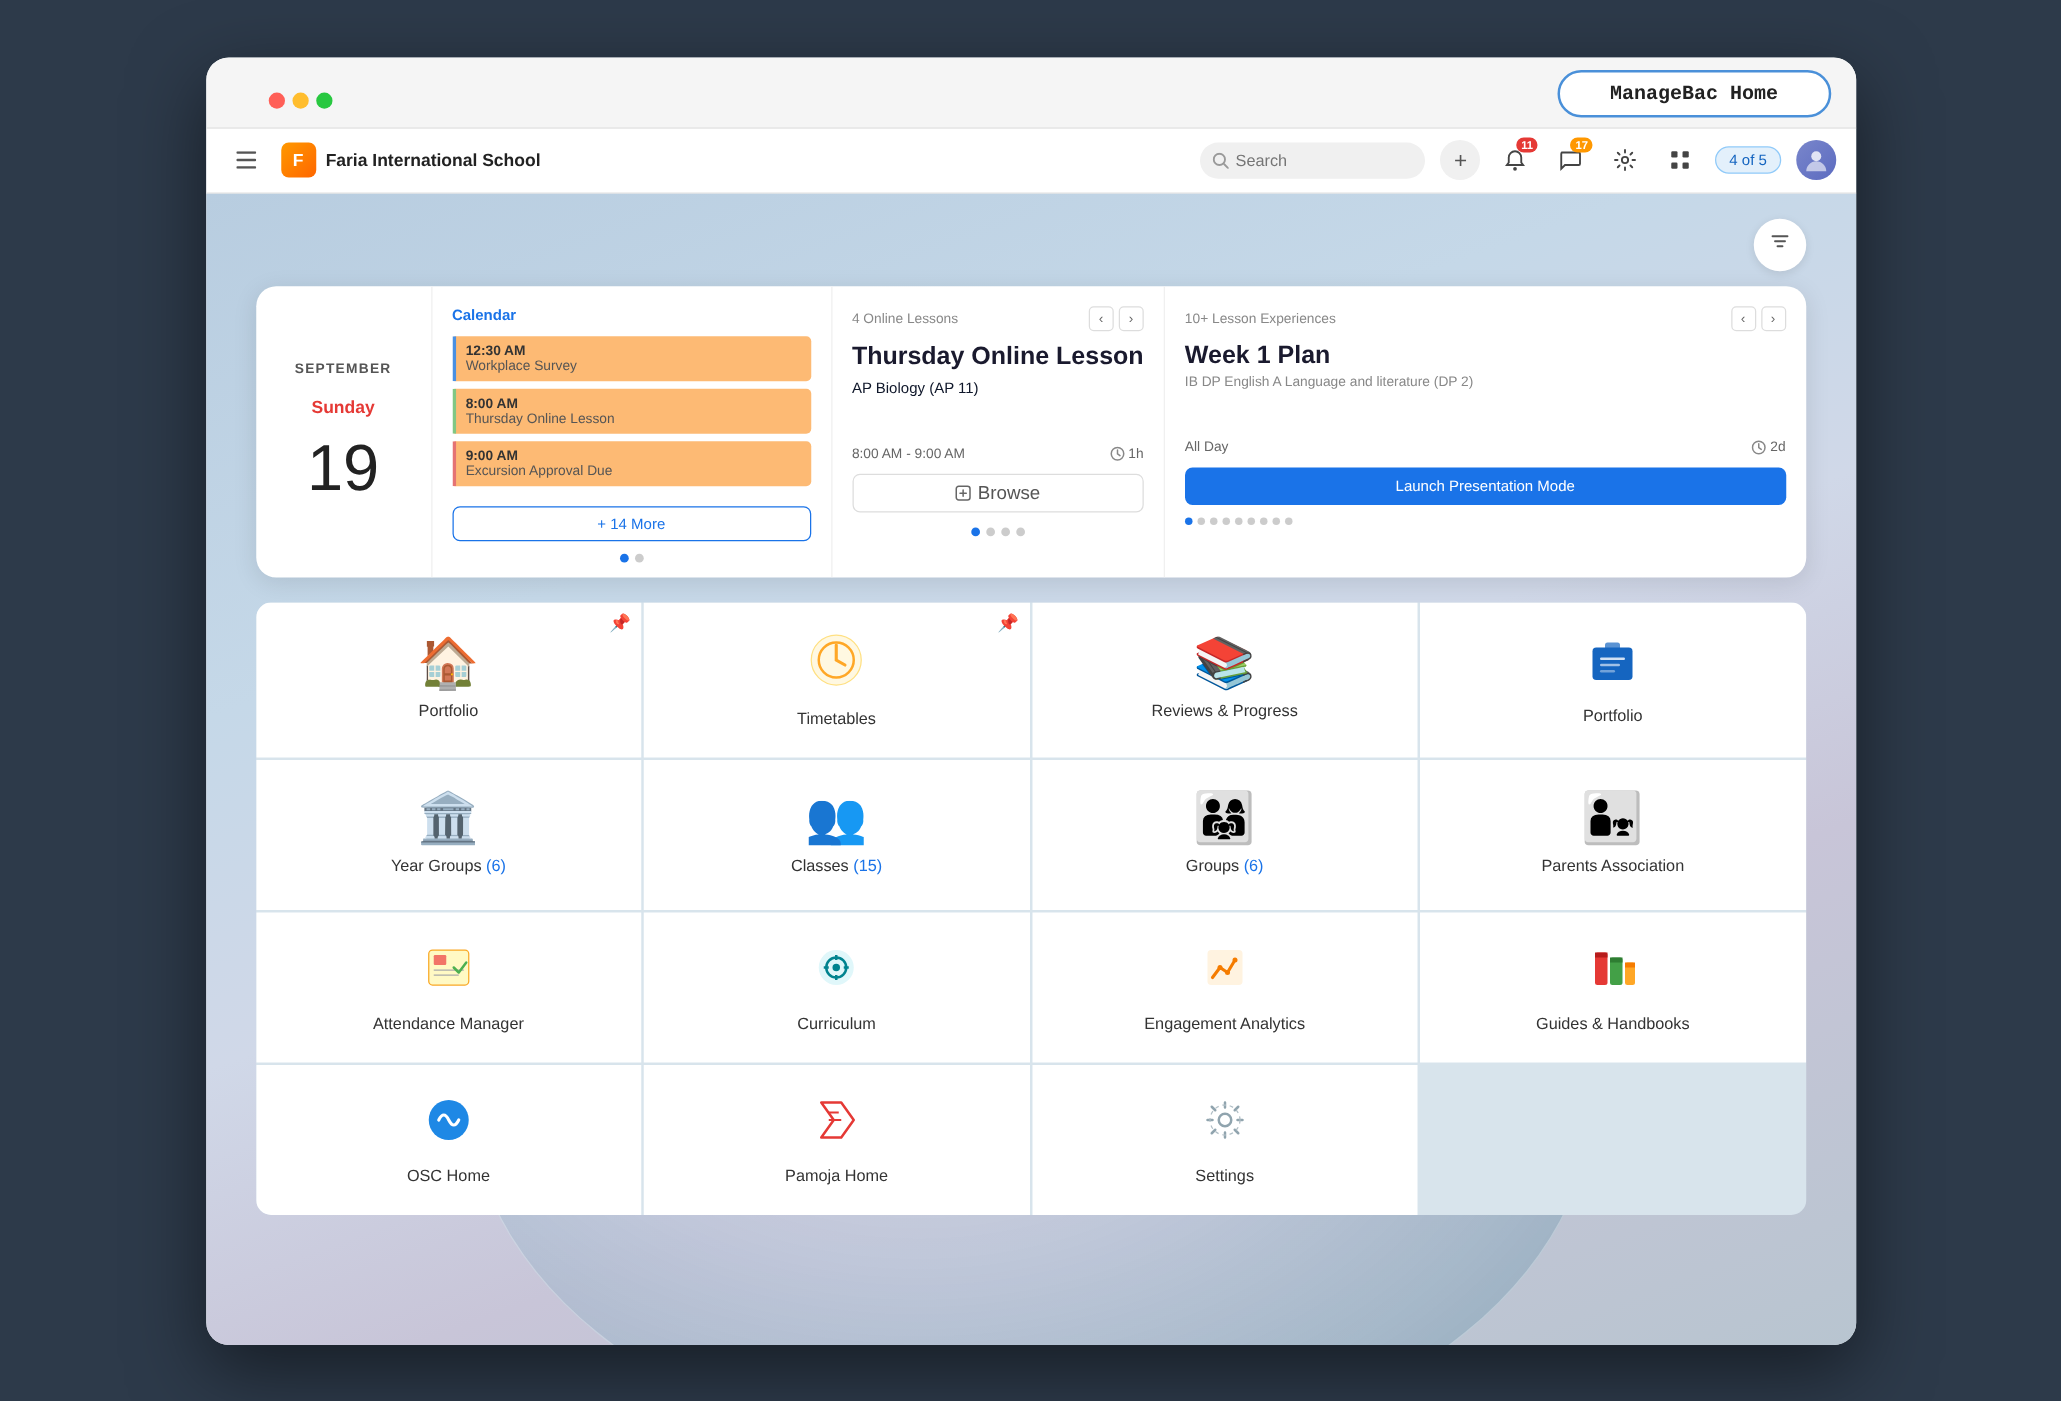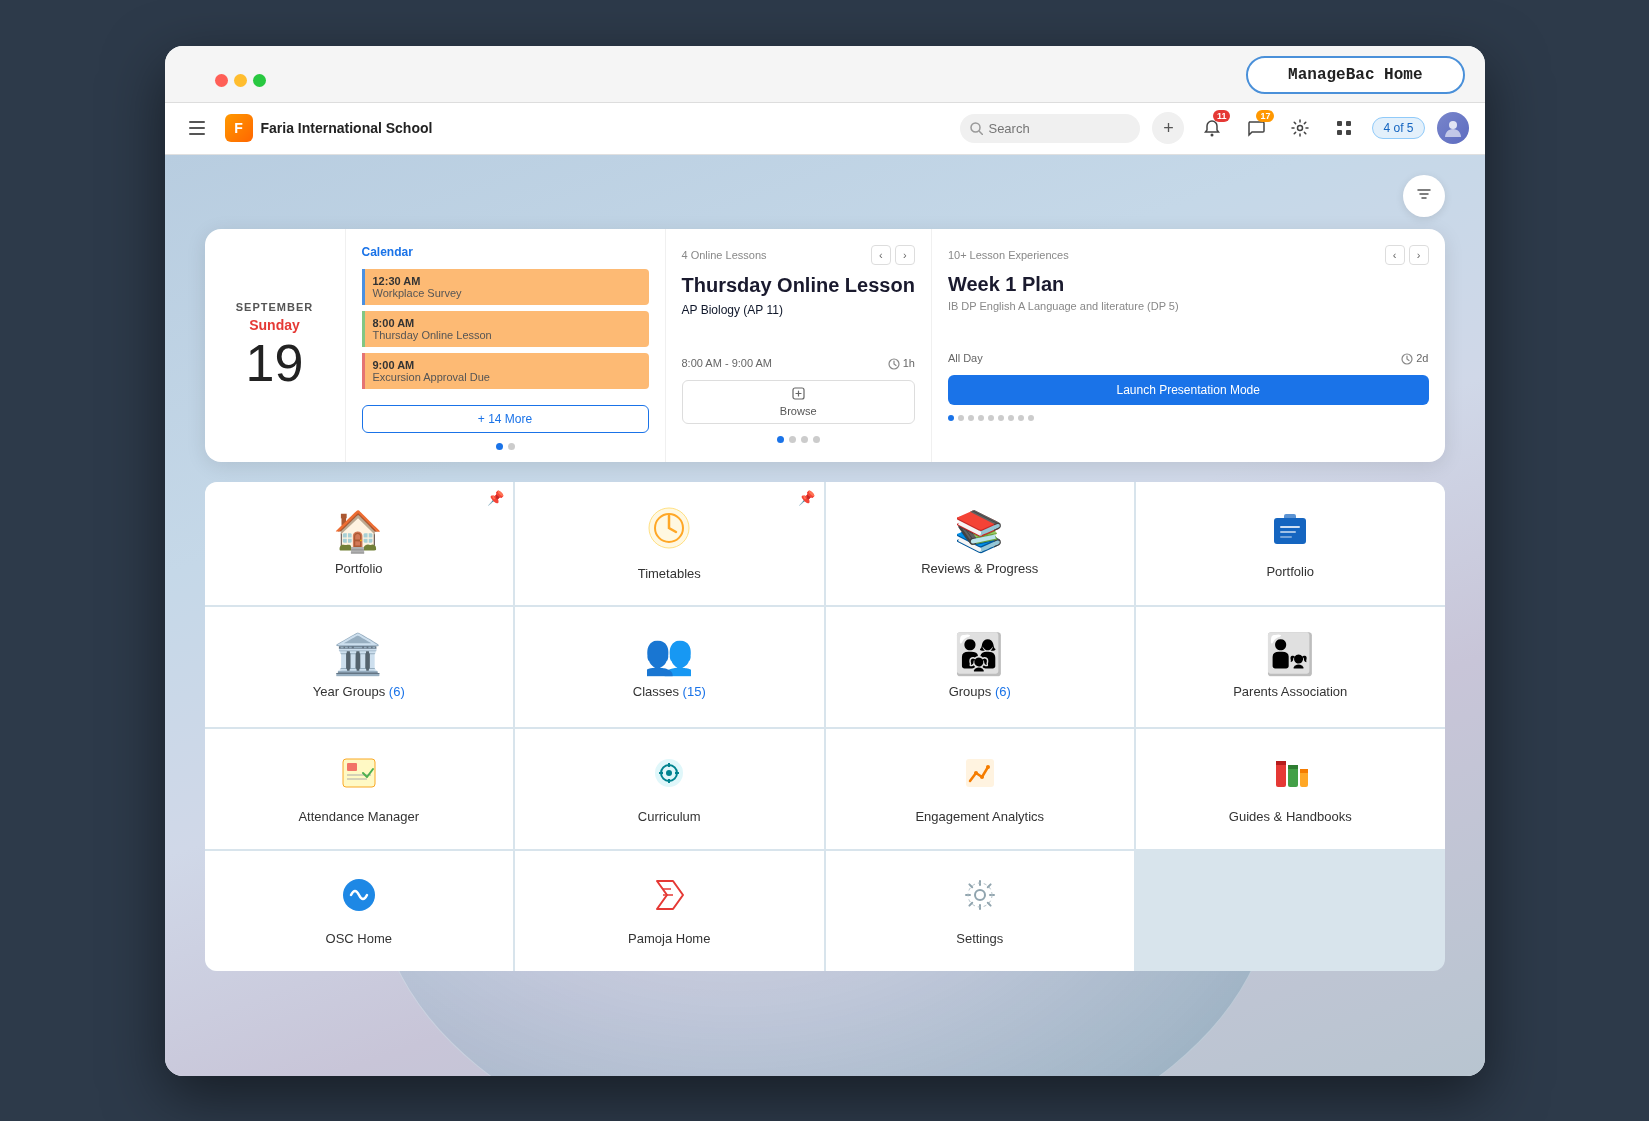--- a/index.html
+++ b/index.html
@@ -225,20 +225,21 @@
       padding: 0;
     }
 
     .cal-date {
       padding: 24px 20px;
       min-width: 140px;
       display: flex;
       flex-direction: column;
       align-items: center;
       justify-content: center;
+      gap: 12px;
     }
 
     .cal-month {
       font-size: 11px;
       font-weight: 700;
       letter-spacing: 1px;
       color: #555;
       text-transform: uppercase;
     }
 
@@ -380,30 +381,29 @@
       align-items: center;
       font-size: 11px;
       color: #666;
       margin-bottom: 10px;
     }
 
     .lesson-browse {
       border: 1px solid #ddd;
       border-radius: 6px;
       padding: 6px 12px;
-      font-size: 11px;
+      font-size: 15px;
       color: #555;
       cursor: pointer;
       background: none;
       display: flex;
       align-items: center;
       gap: 5px;
       width: 100%;
       justify-content: center;
-      flex-direction: column;
     }
 
     
     .week-card {
       flex: 1;
       padding: 16px;
       border-left: 1px solid #f0f0f0;
     }
 
     .week-plan-title {
@@ -683,21 +683,21 @@
 
         <div class="week-card">
           <div class="card-header-row">
             <span class="card-label">10+ Lesson Experiences</span>
             <div class="card-nav">
               <button class="card-nav-btn">‹</button>
               <button class="card-nav-btn">›</button>
             </div>
           </div>
           <div class="week-plan-title">Week 1 Plan</div>
-          <div class="week-plan-sub">IB DP English A Language and literature (DP 5)</div>
+          <div class="week-plan-sub">IB DP English A Language and literature (DP 2)</div>
           <div class="week-time-row">
             <span>All Day</span>
             <span>
               <svg width="12" height="12" viewBox="0 0 12 12" style="display:inline;vertical-align:middle" fill="none">
                   <circle cx="6" cy="6" r="5" stroke="#888" stroke-width="1.2"></circle>
                   <path d="M6 3v3l2 1.5" stroke="#888" stroke-width="1.2" stroke-linecap="round"></path>
                 </svg>
               <span>2d</span>
             </span>
           </div>

